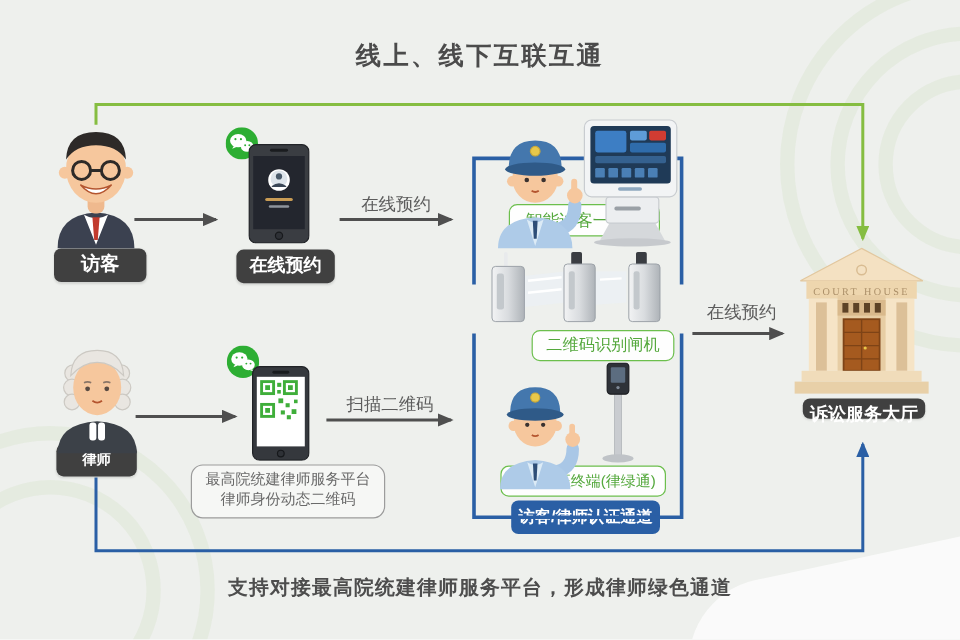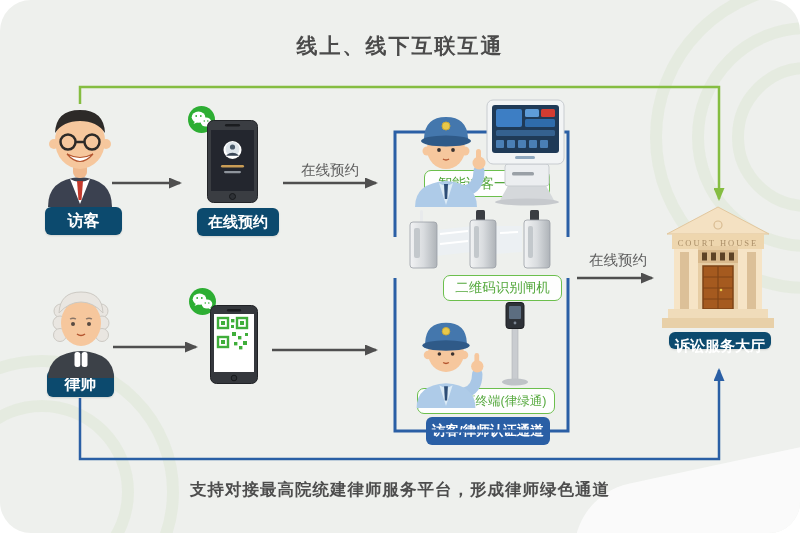--- a/index.html
+++ b/index.html
@@ -1,22 +1,22 @@
 <!DOCTYPE html>
 <html><head>
 <meta charset="utf-8">
 <style>
   html,body{margin:0;padding:0;}
   body{font-family:"Liberation Sans",sans-serif;}
-  .canvas{position:relative;width:800px;height:533px;background:#eef0ed;overflow:hidden;border-radius:31px;}
+  .canvas{position:relative;width:800px;height:533px;background:#eef0ed;overflow:hidden;}
   .abs{position:absolute;}
   .deco{position:absolute;border-radius:50%;border:12px solid rgba(156,192,116,0.10);}
   .swoosh{position:absolute;left:585px;top:445px;width:480px;height:280px;background:rgba(252,252,251,0.85);border-radius:70px;transform:rotate(-12deg);}
   .title{position:absolute;left:0;top:32px;width:800px;text-align:center;font-size:21px;font-weight:bold;color:#4b4b4b;letter-spacing:2px;}
-  .green-label{position:absolute;background:#0c4a6e;color:#fff;border-radius:6px;text-align:center;font-weight:bold;box-shadow:0 1px 2px rgba(0,0,0,0.12);}
+  .green-label{position:absolute;background:#404040;color:#fff;border-radius:6px;text-align:center;font-weight:bold;box-shadow:0 1px 2px rgba(0,0,0,0.12);}
   .outline-label{position:absolute;background:rgba(255,255,255,0.92);border:1.5px solid #6cbf4d;color:#54a83c;border-radius:7px;text-align:center;}
   .blue-label{position:absolute;background:#2a5fa5;color:#fff;border-radius:6px;text-align:center;font-weight:bold;}
   .gray-box{position:absolute;border:1.5px solid #9c9c9c;border-radius:10px;color:#6a6a6a;text-align:center;background:rgba(255,255,255,0.45);}
   .arrow-label{position:absolute;color:#5c5c5c;font-size:14.5px;text-align:center;}
   .bottom-caption{position:absolute;left:0;top:479px;width:800px;text-align:center;font-size:16.5px;font-weight:bold;color:#4d4d4d;letter-spacing:1px;}
   .z1{z-index:1;} .z2{position:absolute;z-index:2;}
   svg{display:block;}
 </style>
 </head>
 <body>
@@ -49,20 +49,21 @@
     <path d="M 112 183 L 180 183" stroke="#4f4f4f" stroke-width="2.5" marker-end="url(#arrD)"></path>
     <path d="M 283 183 L 376 183" stroke="#4f4f4f" stroke-width="2.5" marker-end="url(#arrD)"></path>
     <path d="M 113 347 L 196 347" stroke="#4f4f4f" stroke-width="2.5" marker-end="url(#arrD)"></path>
     <path d="M 272 350 L 376 350" stroke="#4f4f4f" stroke-width="2.5" marker-end="url(#arrD)"></path>
     <path d="M 577 278 L 652 278" stroke="#4f4f4f" stroke-width="2.5" marker-end="url(#arrD)"></path>
     <path d="M 395 237 L 395 132 L 568 132 L 568 237" fill="none" stroke="#2a5fa5" stroke-width="3"></path>
     <path d="M 395 278 L 395 431 L 568 431 L 568 278" fill="none" stroke="#2a5fa5" stroke-width="3"></path>
   </svg>
 
   <div class="arrow-label" style="left:285px;top:161px;width:90px;">在线预约</div>
+  <div class="arrow-label" style="left:272px;top:328px;width:106px;">扫描二维码</div>
   <div class="arrow-label" style="left:575px;top:251px;width:86px;">在线预约</div>
 
   <svg class="z2" style="left:40px;top:100px;" width="80" height="107" viewBox="0 0 80 107">
     <path d="M8 107 Q8 79 40 77 Q72 79 72 107 Z" fill="#3b4150"></path>
     <path d="M30 79 L40 104 L50 79 Q40 85 30 79 Z" fill="#ffffff"></path>
     <path d="M37 81 L43 81 L41.5 100 L38.5 100 Z" fill="#c23b2e"></path>
     <rect x="33" y="62" width="14" height="16" rx="6" fill="#efb98e"></rect>
     <circle cx="14" cy="44" r="5" fill="#f6c79d"></circle>
       <circle cx="66" cy="44" r="5" fill="#f6c79d"></circle>
     <ellipse cx="40" cy="41" rx="25" ry="28" fill="#f6c79d"></ellipse>
@@ -113,21 +114,21 @@
     <ellipse cx="37" cy="42" rx="20" ry="23" fill="#f6c79d"></ellipse>
     <path d="M15 32 Q16 11 37 11 Q58 11 59 32 Q49 21 37 21 Q25 21 15 32 Z" fill="#e9e6e1" stroke="#ccc9c3" stroke-width="1"></path>
     <circle cx="29" cy="43" r="2" fill="#584a42"></circle>
       <circle cx="45" cy="43" r="2" fill="#584a42"></circle>
     <path d="M26 38 Q29 36.5 32 38" stroke="#8a7668" stroke-width="1.3" fill="none"></path>
     <path d="M42 38 Q45 36.5 48 38" stroke="#8a7668" stroke-width="1.3" fill="none"></path>
     <path d="M33 53 Q37 56 41 53" stroke="#b4552f" stroke-width="1.5" fill="none"></path>
     <rect x="30.5" y="71" width="5.8" height="15" rx="2.5" fill="#ffffff"></rect>
     <rect x="37.7" y="71" width="5.8" height="15" rx="2.5" fill="#ffffff"></rect>
   </svg>
-  <div class="green-label" style="left:47px;top:370px;width:67px;height:27px;line-height:27px;font-size:16px;">律师</div>
+  <div class="green-label" style="left:47px;top:370px;width:67px;height:27px;line-height:27px;font-size:12px;">律师</div>
 
   <svg class="z2" style="left:189px;top:288px;" width="27" height="27" viewBox="0 0 27 27">
     <circle cx="13.5" cy="13.5" r="13.5" fill="#2dae33"></circle>
     <ellipse cx="10.5" cy="11.2" rx="6.8" ry="5.6" fill="#ffffff"></ellipse>
     <path d="M7 15.5 L5.5 18 L9 16.5 Z" fill="#ffffff"></path>
     <ellipse cx="18" cy="16" rx="5.3" ry="4.5" fill="#ffffff"></ellipse>
     <path d="M21 19.5 L22.5 21.5 L19.5 20.5 Z" fill="#ffffff"></path>
     <circle cx="8.2" cy="10" r="0.9" fill="#2dae33"></circle>
       <circle cx="12.8" cy="10" r="0.9" fill="#2dae33"></circle>
     <circle cx="16.3" cy="15" r="0.8" fill="#2dae33"></circle>
@@ -150,20 +151,24 @@
       <rect x="33" y="36" width="4" height="4"></rect>
         <rect x="24" y="37" width="3.4" height="3.4"></rect>
       <rect x="29" y="41" width="3.4" height="3.4"></rect>
         <rect x="35" y="28" width="3" height="3"></rect>
       <rect x="21" y="14" width="3.4" height="3.4"></rect>
         <rect x="21" y="20" width="3" height="3"></rect>
     </g>
     <circle cx="24" cy="73" r="2.8" fill="#2e3136" stroke="#16181b"></circle>
   </svg>
 
+  <div class="gray-box" style="left:159px;top:387px;width:160px;height:40px;padding-top:3px;font-size:12.5px;line-height:17px;">
+    <div>最高院统建律师服务平台</div>
+    <div>律师身份动态二维码</div>
+  </div>
 
   <svg class="z2" style="left:401px;top:93px;" width="90" height="114" viewBox="0 0 90 114">
     <path d="M64 98 Q78 95 78 78" stroke="#a9c7e6" stroke-width="11" fill="none" stroke-linecap="round"></path>
     <rect x="75" y="56" width="5" height="14" rx="2.5" fill="#f6c79d"></rect>
     <circle cx="78" cy="70" r="6.5" fill="#f6c79d"></circle>
     <path d="M14 114 Q14 90 45 88 Q76 90 76 114 Z" fill="#aecbe8"></path>
     <path d="M38 90 L45 112 L52 90 Q45 95 38 90 Z" fill="#dcebf6"></path>
     <path d="M43 91 L47 91 L46.2 106 L43.8 106 Z" fill="#2e4e77"></path>
     <circle cx="26" cy="58" r="4.5" fill="#f6c79d"></circle>
       <circle cx="64" cy="58" r="4.5" fill="#f6c79d"></circle>

